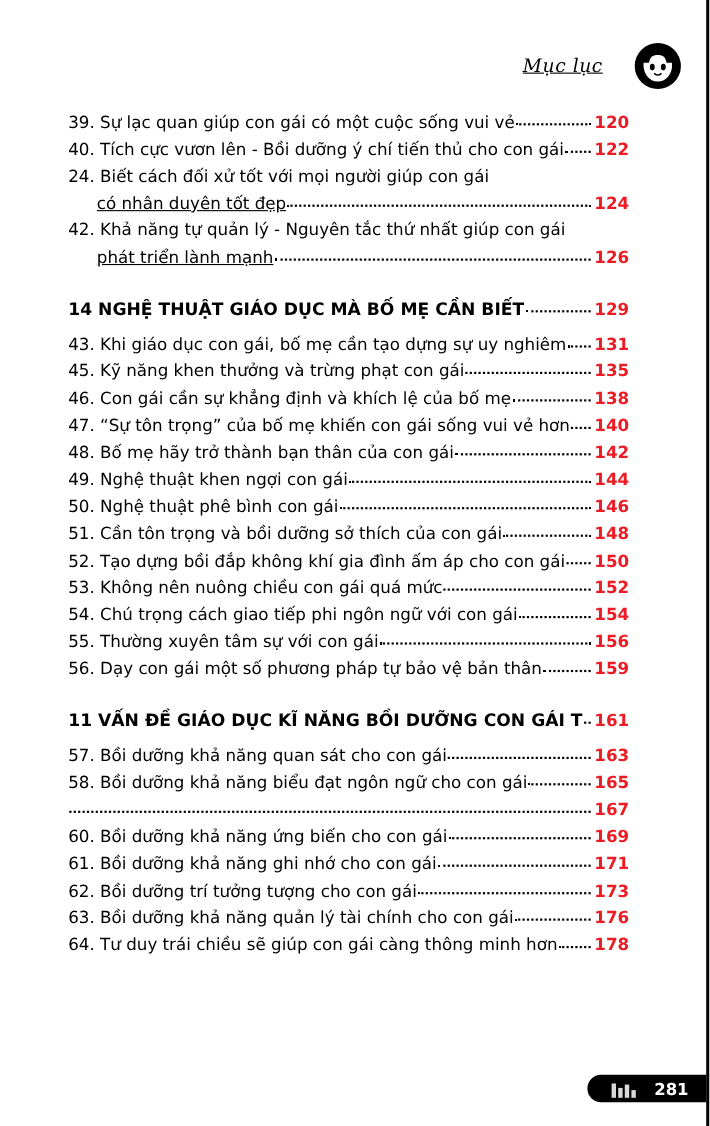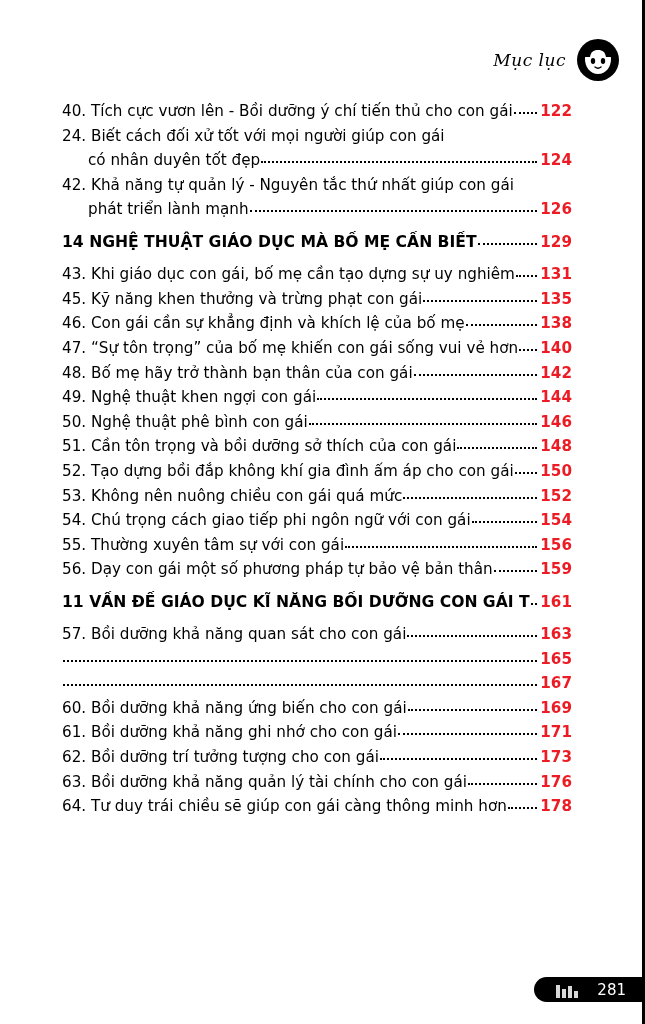--- a/index.html
+++ b/index.html
@@ -25,21 +25,22 @@
     border-right: 3px solid #000;
   }
 
   
   .header {
     position: absolute;
     right: 22px;
     top: 38px;
     display: flex;
     align-items: center;
-    gap: 10px;
+    gap: 28px;
+    text-decoration: underline;
   }
   .header-title {
     font-family: "DejaVu Serif", serif;
     font-style: italic;
     font-size: 17px;
     letter-spacing: .5px;
     color: #000;
   }
   .avatar {
     width: 44px;
@@ -81,27 +82,28 @@
     flex: 0 0 auto;
     color: #ed1c24;
     font-weight: 700;
     padding-left: 2px;
     font-size: 15.2px;
   }
 
   
   .toc-row.cont .label {
     padding-left: 26px;
+    text-decoration: underline;
   }
 
   
   .toc-row.chapter {
     font-weight: 700;
     font-size: 15.6px;
-    margin-top: 10px;
+    margin-top: 24px;
     margin-bottom: 8px;
   }
   .toc-row.chapter .page-num { font-weight: 700; text-align: center; }
 
   
   .footer {
     position: absolute;
     right: 0px;
     bottom: 22px;
     width: 110px;
@@ -114,21 +116,21 @@
     width: 108px;
     height: 25px;
     background: #000;
     border-radius: 13px 0 0 13px;
   }
   .footer-num {
     position: absolute;
     right: 16px;
     bottom: 3px;
     color: #fff;
-    font-weight: 400;
+    font-weight: 700;
     font-size: 15px;
     font-family: "DejaVu Sans", sans-serif;
   }
   .footer-deco {
     position: absolute;
     right: 56px;
     bottom: 6px;
     width: 30px;
     height: 13px;
   }
@@ -158,20 +160,25 @@
         <path d="M22 6 C12 6 8 12 8 19 L14 19 C15 14 17 12 22 12 C27 12 29 14 30 19 L36 19 C36 12 32 6 22 6 Z" fill="#000"></path>
         <ellipse cx="17" cy="23" rx="2.2" ry="3" fill="#000"></ellipse>
         <ellipse cx="27" cy="23" rx="2.2" ry="3" fill="#000"></ellipse>
         <path d="M19 29 Q22 31.5 25 29" stroke="#000" stroke-width="1.4" fill="none" stroke-linecap="round"></path>
       </svg>
     </div>
   </div>
 
   <div class="toc">
 
+  <div class="toc-row">
+        <span class="label">39. Sự lạc quan giúp con gái có một cuộc sống vui vẻ</span>
+        <span class="dots"></span>
+        <span class="page-num">120</span>
+      </div>
       <div class="toc-row">
         <span class="label">40. Tích cực vươn lên - Bồi dưỡng ý chí tiến thủ cho con gái</span>
         <span class="dots"></span>
         <span class="page-num">122</span>
       </div>
       <div class="toc-row">
         <span class="label">24. Biết cách đối xử tốt với mọi người giúp con gái</span>
       </div>
       <div class="toc-row cont">
         <span class="label">có nhân duyên tốt đẹp</span>
@@ -260,20 +267,21 @@
         <span class="label">11 VẤN ĐỀ GIÁO DỤC KĨ NĂNG BỒI DƯỠNG CON GÁI THÀNH TÀI</span>
         <span class="dots"></span>
         <span class="page-num">161</span>
       </div>
       <div class="toc-row">
         <span class="label">57. Bồi dưỡng khả năng quan sát cho con gái</span>
         <span class="dots"></span>
         <span class="page-num">163</span>
       </div>
       <div class="toc-row">
+        <span class="label">58. Bồi dưỡng khả năng biểu đạt ngôn ngữ cho con gái</span>
         <span class="dots"></span>
         <span class="page-num">165</span>
       </div>
       <div class="toc-row">
         <span class="dots"></span>
         <span class="page-num">167</span>
       </div>
       <div class="toc-row">
         <span class="label">60. Bồi dưỡng khả năng ứng biến cho con gái</span>
         <span class="dots"></span>

